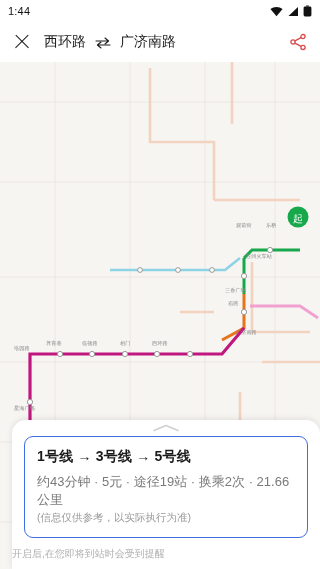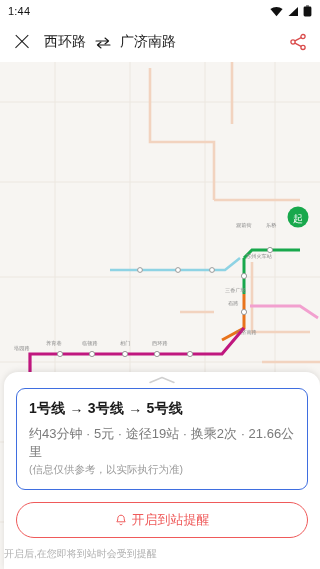--- a/index.html
+++ b/index.html
@@ -47,21 +47,21 @@
   .share-icon{width:20px;height:20px;cursor:pointer;}
   
   .map{
     position:absolute;left:0;top:62px;right:0;bottom:0;
     background:#f7f5f2;
     overflow:hidden;
   }
   .map svg{display:block;}
   
   .sheet{
-    position:absolute;left:4px;right:0;bottom:0;
+    position:absolute;left:12px;right:0;bottom:0;
     background:#ffffff;
     border-top-left-radius:14px;border-top-right-radius:14px;
     box-shadow:0 -1px 6px rgba(0,0,0,.10);
     padding:0 0 8px 0;
   }
   .handle-wrap{height:16px;display:flex;align-items:center;justify-content:center;}
   .handle{width:26px;height:8px;}
   .card{
     margin:0 12px;
     border:1.6px solid #3f6ee0;
@@ -225,22 +225,15 @@
       <path d="M1 6.5 L13 1.5 L25 6.5" fill="none" stroke="#cfcfcf" stroke-width="1.4" stroke-linecap="round" stroke-linejoin="round"></path>
     </svg>
   </div>
 
   <div class="card">
     <div class="title">1号线 → 3号线 → 5号线</div>
     <div class="meta">约43分钟 · 5元 · 途径19站 · 换乘2次 · 21.66公里</div>
     <div class="note">(信息仅供参考，以实际执行为准)</div>
   </div>
 
-  <div class="remind-btn">
-    <svg class="bell" viewBox="0 0 12 13">
-      <path d="M6 1.2c-1.9 0-3.2 1.4-3.2 3.2 0 2.6-1 3.4-1 3.4h8.4s-1-0.8-1-3.4c0-1.8-1.3-3.2-3.2-3.2z" fill="none" stroke="#ef5a5a" stroke-width="1" stroke-linejoin="round"></path>
-      <path d="M4.9 10.1a1.2 1.2 0 0 0 2.2 0" fill="none" stroke="#ef5a5a" stroke-width="1" stroke-linecap="round"></path>
-    </svg>
-    <span>开启到站提醒</span>
-  </div>
 
   <div class="hint">开启后,在您即将到站时会受到提醒</div>
 </div>
 
 </body></html>

